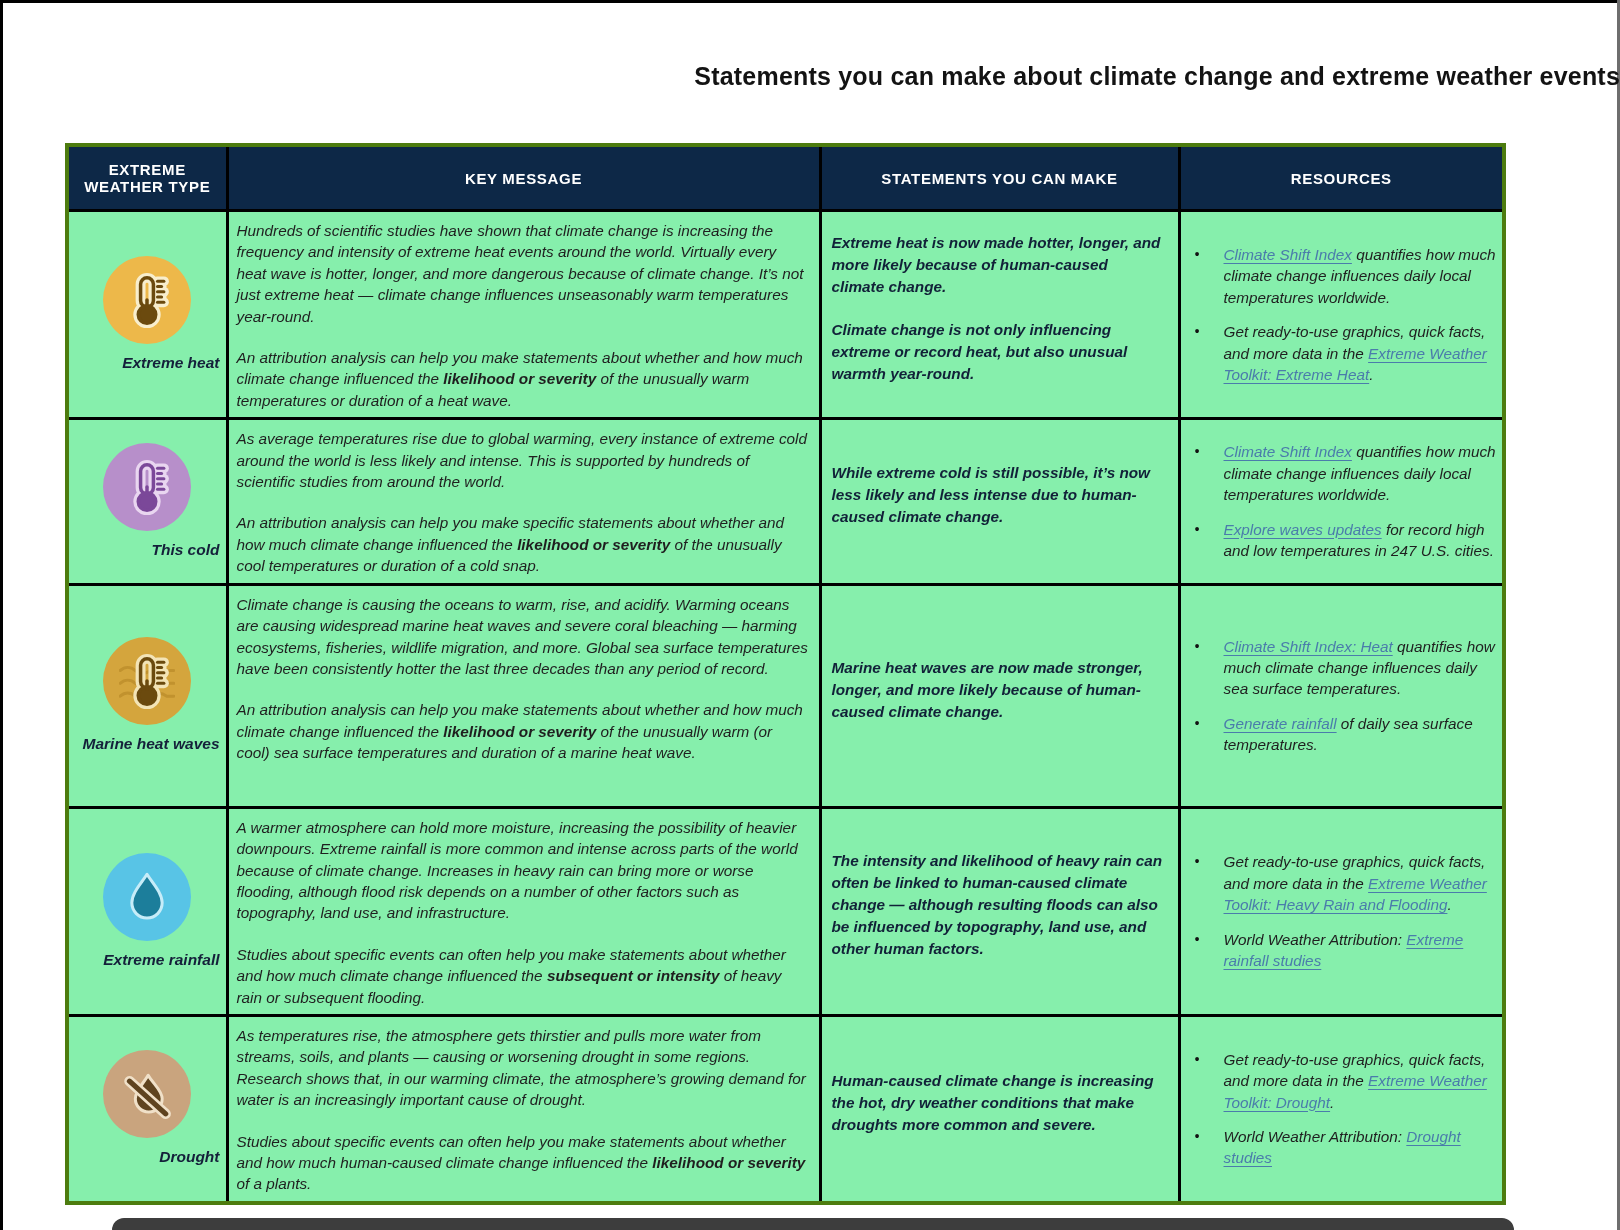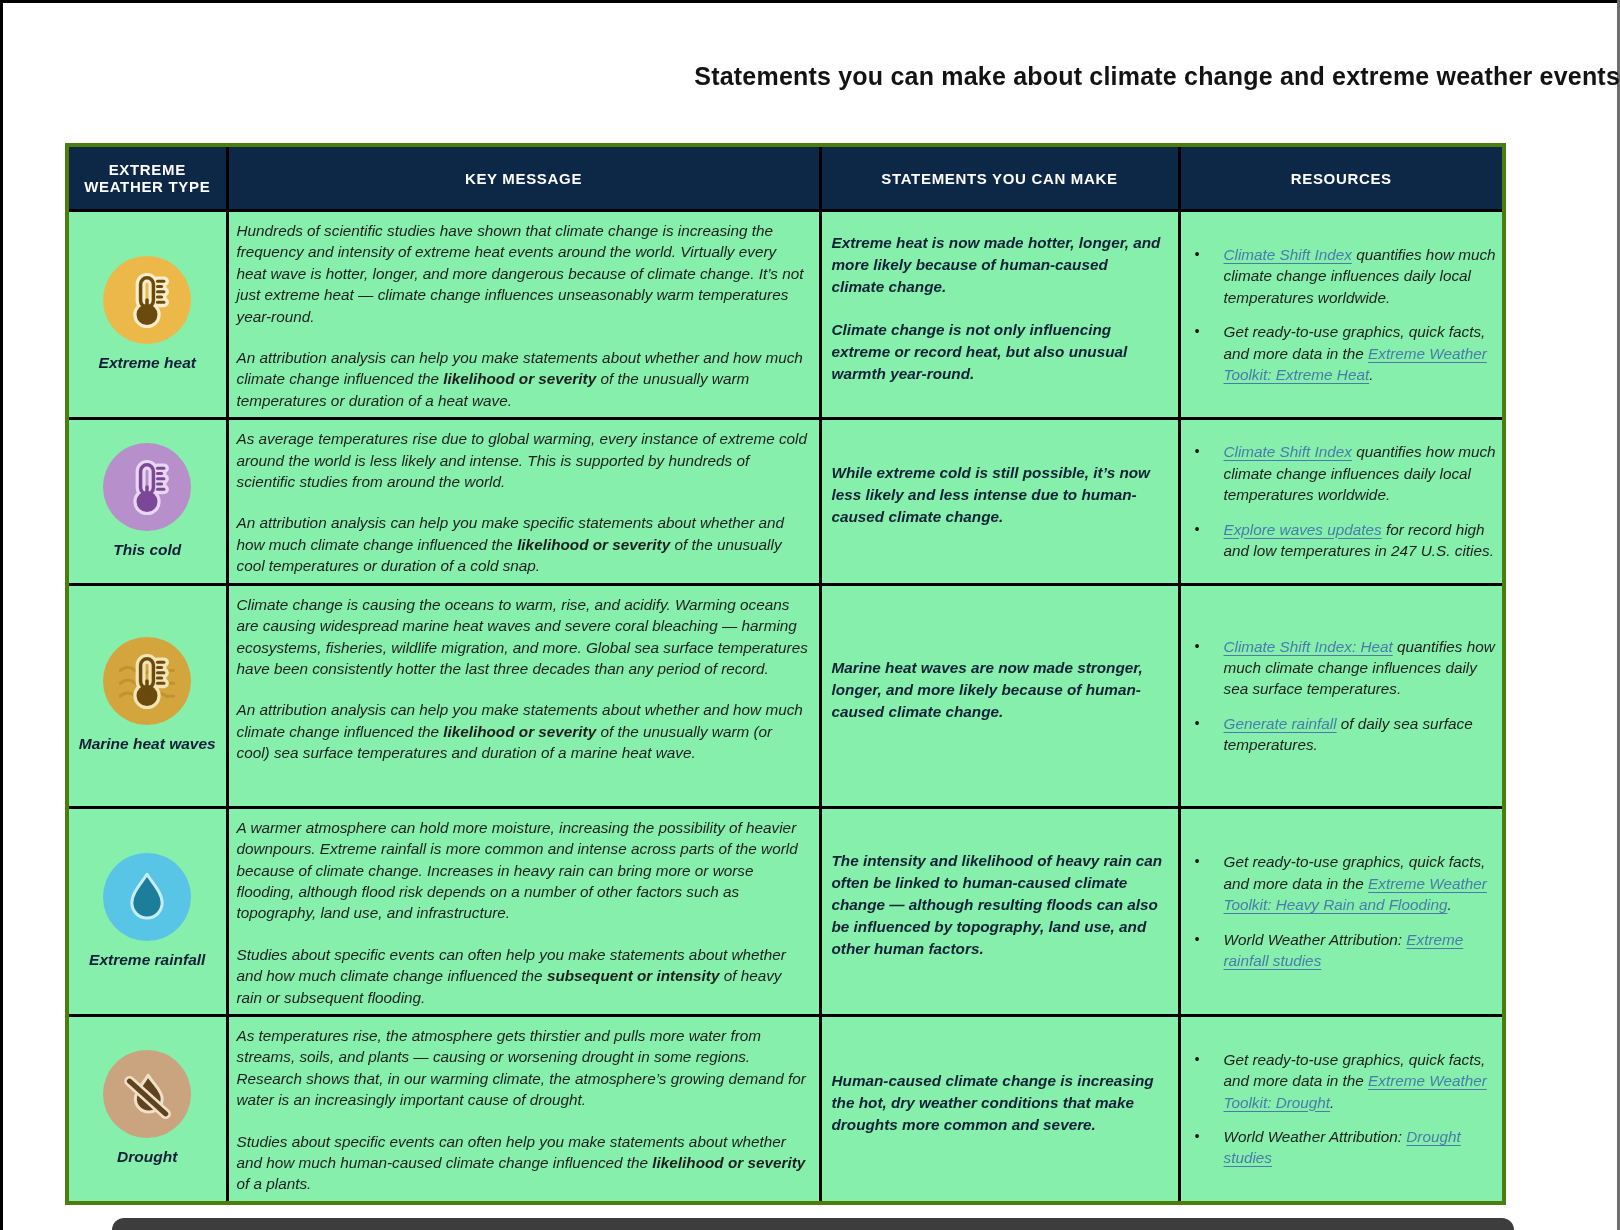--- a/index.html
+++ b/index.html
@@ -10,21 +10,21 @@
   .frame-right{position:absolute;right:0;top:0;width:3px;height:100%;background:#6e6e6e;}
   .title{position:absolute;left:0;top:62px;width:100%;text-align:right;
          font-size:25px;font-weight:bold;color:#131313;letter-spacing:.2px;}
   table.weather{position:absolute;left:65px;top:143px;width:1437px;
                 border-collapse:collapse;table-layout:fixed;}
   table.weather{border:4px solid #4d7c0f;}
   table.weather th, table.weather td{border:3px solid #000;}
   th.hdr{background:#0d2847;color:#fff;font-size:15px;font-weight:bold;
          letter-spacing:.045em;text-align:center;height:58px;padding:2px 10px;}
   td{vertical-align:middle;background:#86efac;font-style:italic;}
-  td.cell-type{text-align:center;vertical-align:middle;padding:4px 6px;}
+  td.cell-type{text-align:right;vertical-align:middle;padding:4px 6px;}
   td.cell-key{vertical-align:top;padding:8px 9px 6px 8px;}
   td.cell-stmt{padding:4px 14px 16px 10px;}
   td.cell-res{padding:10px 6px 10px 10px;}
   .body-text{font-size:15.3px;line-height:21.4px;color:#1f1f1f;}
   .para{margin:0;}
   .para + .para{margin-top:20px;}
   .bold{font-weight:bold;}
   .stmt-para{margin:0;font-weight:bold;color:#112138;font-size:15.3px;line-height:22px;}
   .stmt-para + .stmt-para{margin-top:21px;}
   .icon-circle{width:88px;height:88px;border-radius:50%;margin:0 auto;

